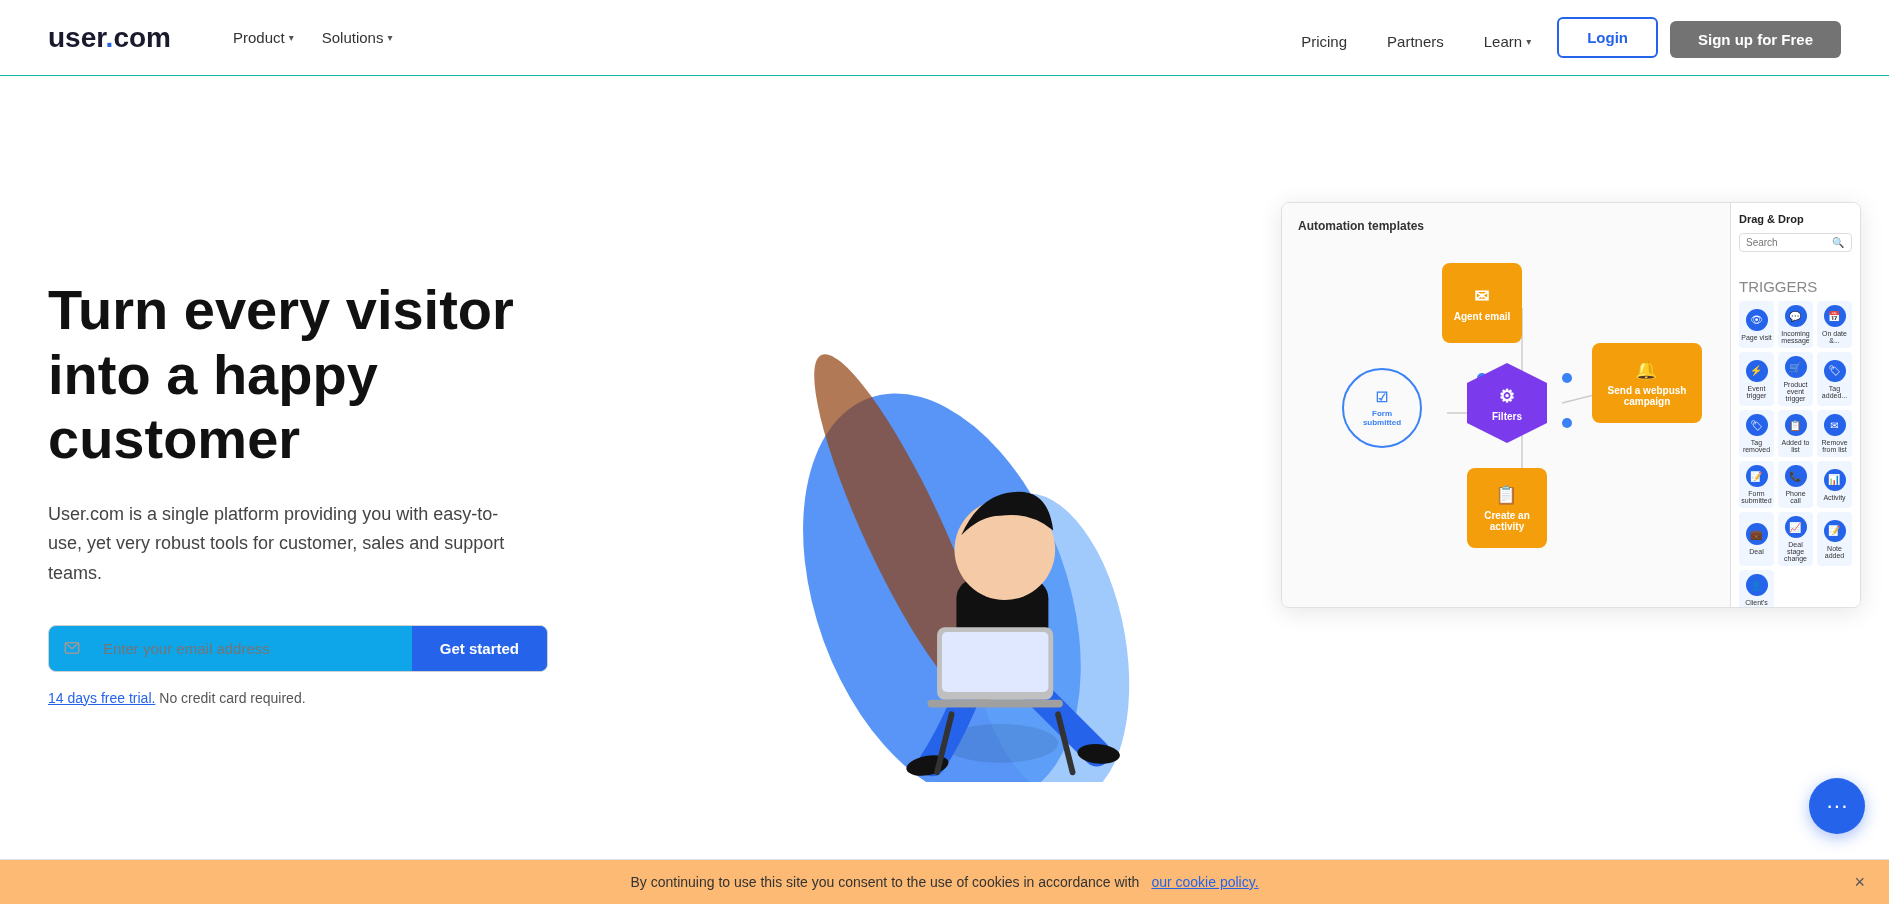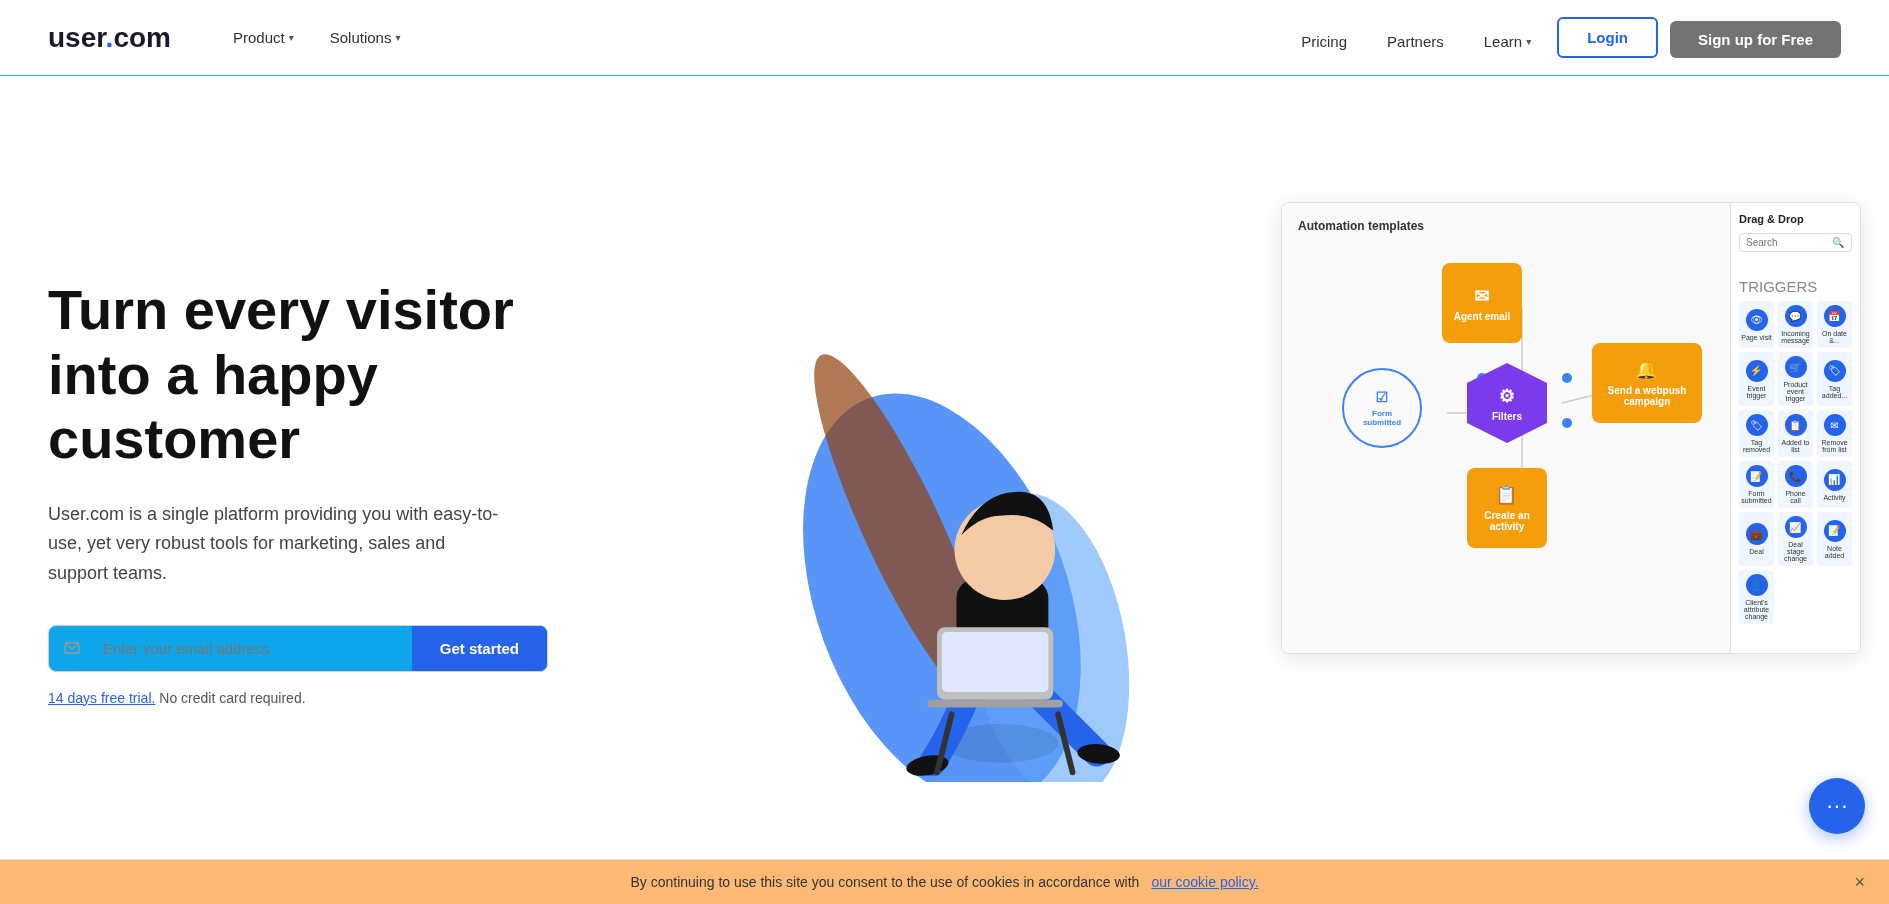--- a/index.html
+++ b/index.html
@@ -23,21 +23,20 @@
       margin-right: 48px;
       text-decoration: none;
       white-space: nowrap;
     }
     .nav-logo .dot {
       color: #2563eb;
     }
     .nav-links {
       display: flex;
       align-items: center;
-      gap: 8px;
       flex: 1;
     }
     .nav-link {
       display: flex;
       align-items: center;
       gap: 4px;
       padding: 8px 14px;
       font-size: 15px;
       color: #333;
       cursor: pointer;
@@ -162,21 +161,21 @@
       height: 600px;
       margin-left: 20px;
     }
 
     
     .automation-panel {
       position: absolute;
       top: 20px;
       right: -20px;
       width: 580px;
-      height: 452px;
+      height: 406px;
       background: #fff;
       border: 1px solid #e0e0e0;
       border-radius: 8px;
       box-shadow: 0 4px 24px rgba(0,0,0,0.10);
       overflow: hidden;
       display: flex;
     }
     .automation-main {
       flex: 1;
       padding: 16px;
@@ -366,21 +365,21 @@
     </div>
     <button class="btn-login">Login</button>
     <button class="btn-signup">Sign up for Free</button>
   </div>
 </nav>
 
 <section class="hero">
 
   <div class="hero-left">
     <h1 class="hero-title">Turn every visitor into a happy customer</h1>
-    <p class="hero-subtitle">User.com is a single platform providing you with easy-to-use, yet very robust tools for marketing, sales and support teams.</p>
+    <p class="hero-subtitle">User.com is a single platform providing you with easy-to-use, yet very robust tools for customer, sales and support teams.</p>
     <div class="email-form">
       <span class="email-icon">
         <svg width="18" height="18" viewBox="0 0 24 24" fill="none" stroke="#999" stroke-width="2">
             <rect x="3" y="5" width="18" height="14" rx="2"></rect>
             <polyline points="3,5 12,13 21,5"></polyline>
           </svg>
       </span>
       <input class="email-input" type="email" placeholder="Enter your email address" style="">
       <button class="btn-get-started">Get started</button>
     </div>

